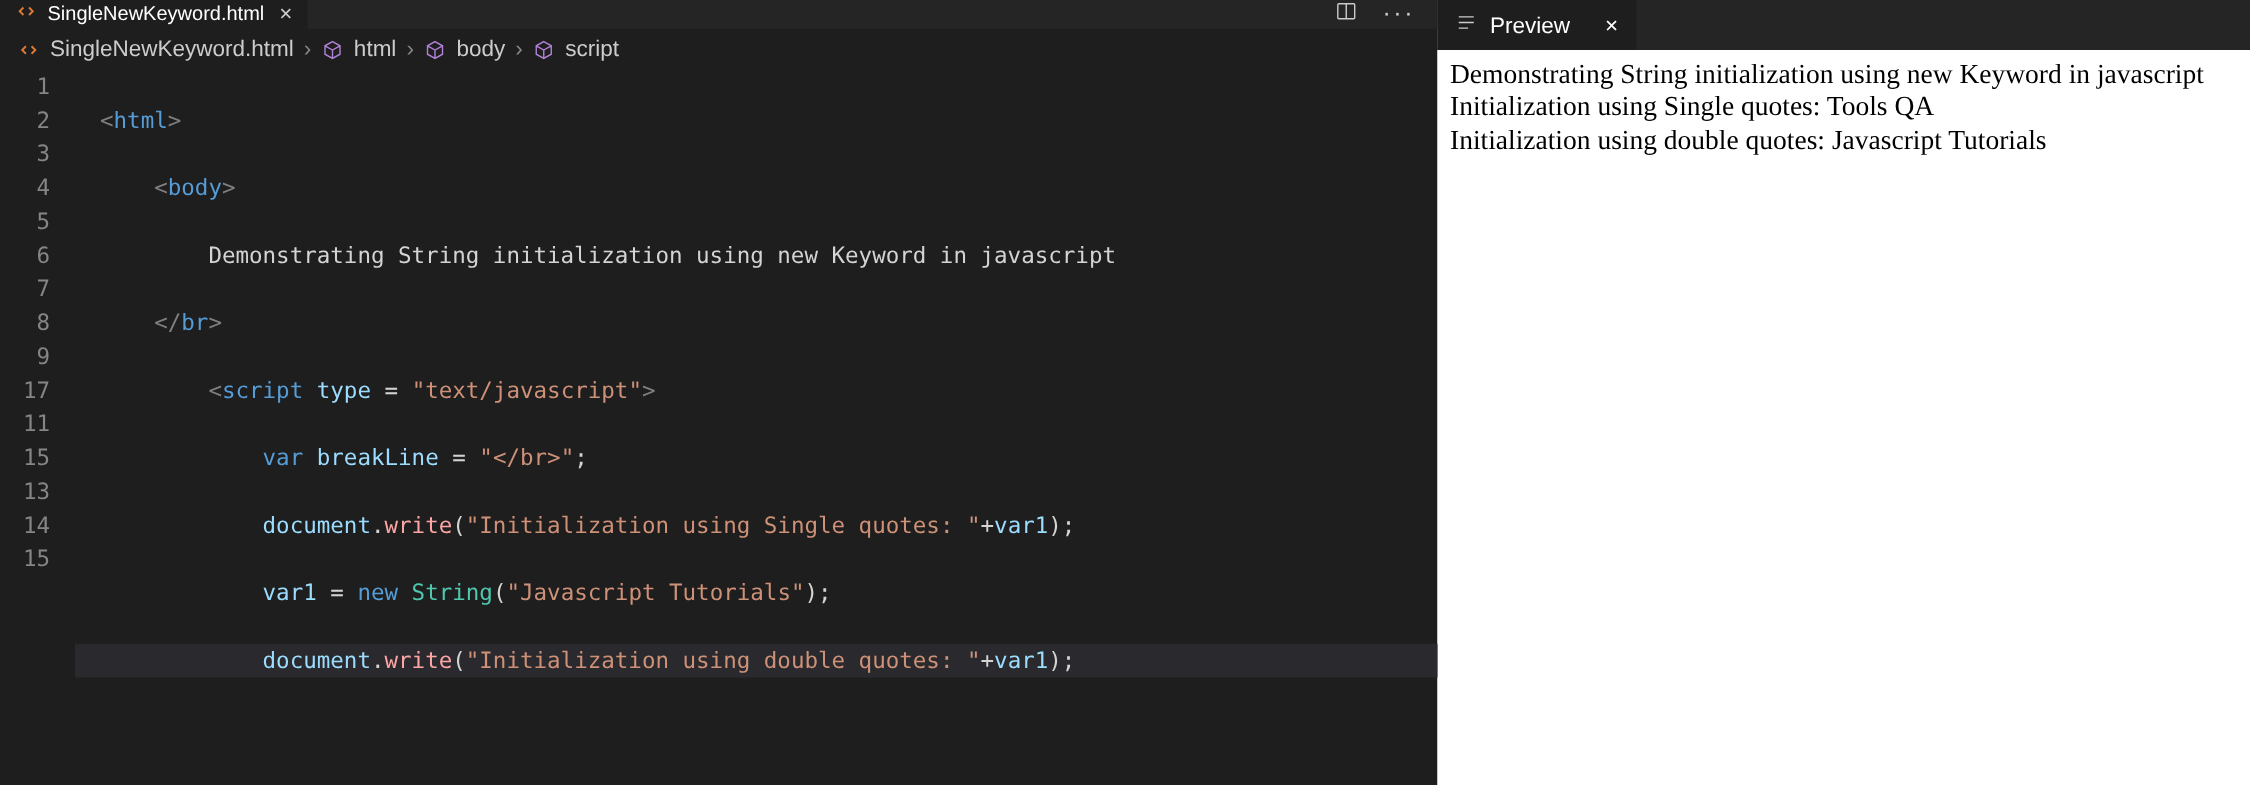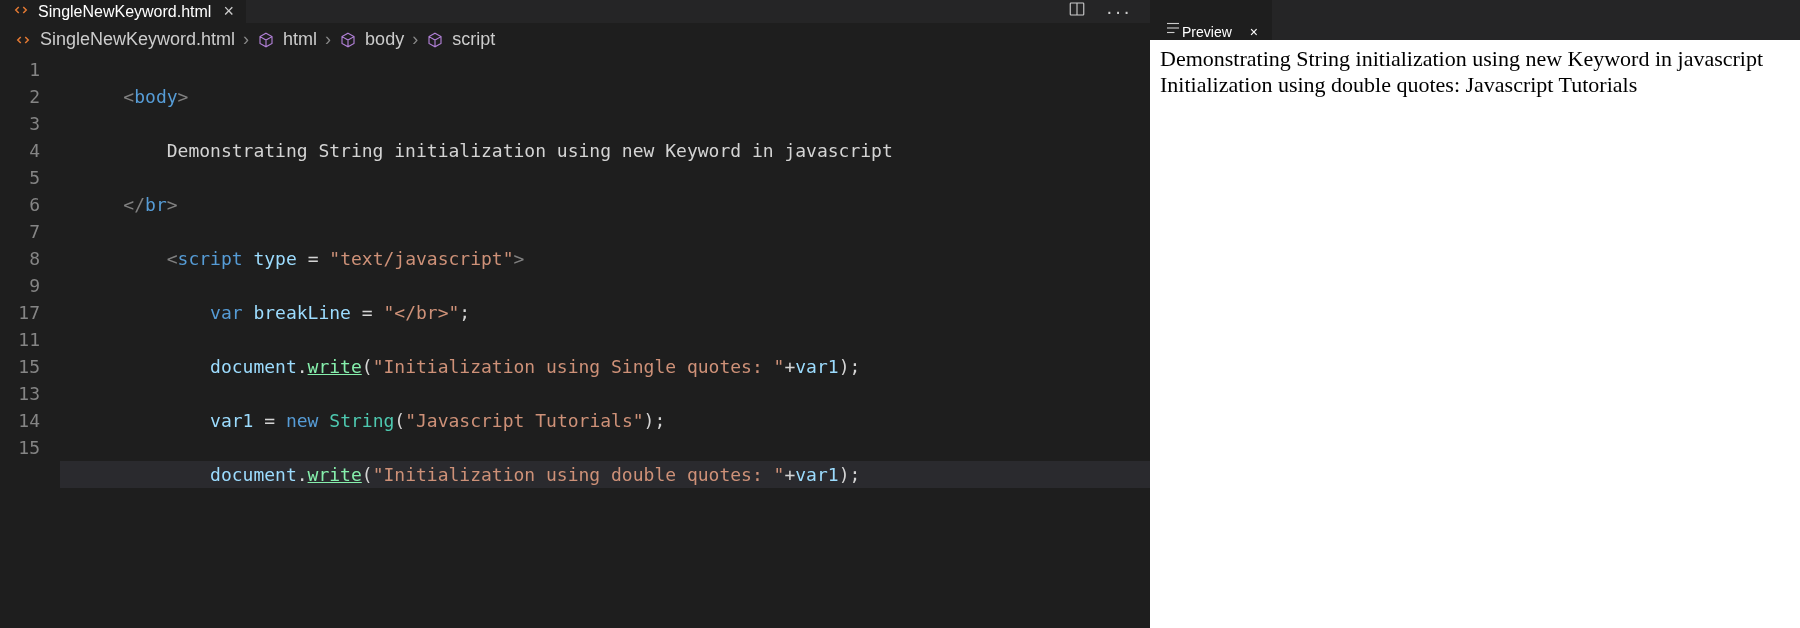--- a/index.html
+++ b/index.html
@@ -87,45 +87,46 @@
       background: #2a2a2e;
     }
     
     .tag     { color: #808080; }
     .tagname { color: #569cd6; }
     .attr    { color: #9cdcfe; }
     .kw      { color: #569cd6; }
     .kw2     { color: #4ec9b0; }
     .str     { color: #ce9178; }
     .ident   { color: #9cdcfe; }
-    .fn      { color: #86efac; text-decoration: underline; }
+    .fn      { color: #fca5a5; }
     .txt     { color: #d4d4d4; }
     .op      { color: #d4d4d4; }
     .obj     { color: #9cdcfe; }
 
     .preview-pane {
       width: 650px;
       background: #ffffff;
       display: flex;
       flex-direction: column;
     }
     .preview-tab-bar {
       background: #252526;
       display: flex;
       align-items: center;
       height: 40px;
     }
     .preview-tab {
       display: flex;
-      align-items: flex-end;
+      align-items: center;
+      gap: 10px;
       padding: 0 14px;
       height: 100%;
       background: #1e1e1e;
       color: #ffffff;
-      font-size: 14px;
+      font-size: 18px;
     }
     .preview-tab svg { width: 18px; height: 18px; }
     .preview-content {
       flex: 1;
       background: #fff;
       color: #000;
       font-family: 'Times New Roman', serif;
       font-size: 22px;
       line-height: 1.2;
       padding: 6px 10px;
@@ -198,20 +199,21 @@
         <div>8</div>
         <div>9</div>
       <div>17</div>
         <div>11</div>
         <div>15</div>
       <div>13</div>
         <div>14</div>
         <div>15</div>
     </div>
     <div class="code">
+<div class="code-line"><span class="tag">&lt;</span><span class="tagname">html</span><span class="tag">&gt;</span></div>
 <div class="code-line">    <span class="tag">&lt;</span><span class="tagname">body</span><span class="tag">&gt;</span></div>
 <div class="code-line">        <span class="txt">Demonstrating String initialization using new Keyword in javascript</span></div>
 <div class="code-line">    <span class="tag">&lt;/</span><span class="tagname">br</span><span class="tag">&gt;</span></div>
 <div class="code-line">        <span class="tag">&lt;</span><span class="tagname">script</span> <span class="attr">type</span> <span class="op">=</span> <span class="str">"text/javascript"</span><span class="tag">&gt;</span></div>
 <div class="code-line">            <span class="kw">var</span> <span class="ident">breakLine</span> <span class="op">=</span> <span class="str">"&lt;/br&gt;"</span><span class="op">;</span></div>
 <div class="code-line">            <span class="obj">document</span><span class="op">.</span><span class="fn">write</span><span class="op">(</span><span class="str">"Initialization using Single quotes: "</span><span class="op">+</span><span class="ident">var1</span><span class="op">);</span></div>
 <div class="code-line">            <span class="ident">var1</span> <span class="op">=</span> <span class="kw">new</span> <span class="kw2">String</span><span class="op">(</span><span class="str">"Javascript Tutorials"</span><span class="op">);</span></div>
 <div class="code-line highlight">            <span class="obj">document</span><span class="op">.</span><span class="fn">write</span><span class="op">(</span><span class="str">"Initialization using double quotes: "</span><span class="op">+</span><span class="ident">var1</span><span class="op">);</span></div>
 
 
@@ -230,15 +232,16 @@
             <line x1="4" y1="12" x2="20" y2="12"></line>
             <line x1="4" y1="18" x2="14" y2="18"></line>
           </svg>
       </span>
       <span>Preview</span>
       <span class="close-icon" style="margin-left:18px;">×</span>
     </div>
   </div>
   <div class="preview-content">
     <div>Demonstrating String initialization using new Keyword in javascript</div>
+    <div>Initialization using Single quotes: Tools QA</div>
     <div>Initialization using double quotes: Javascript Tutorials</div>
   </div>
 </div>
 
 </body></html>

